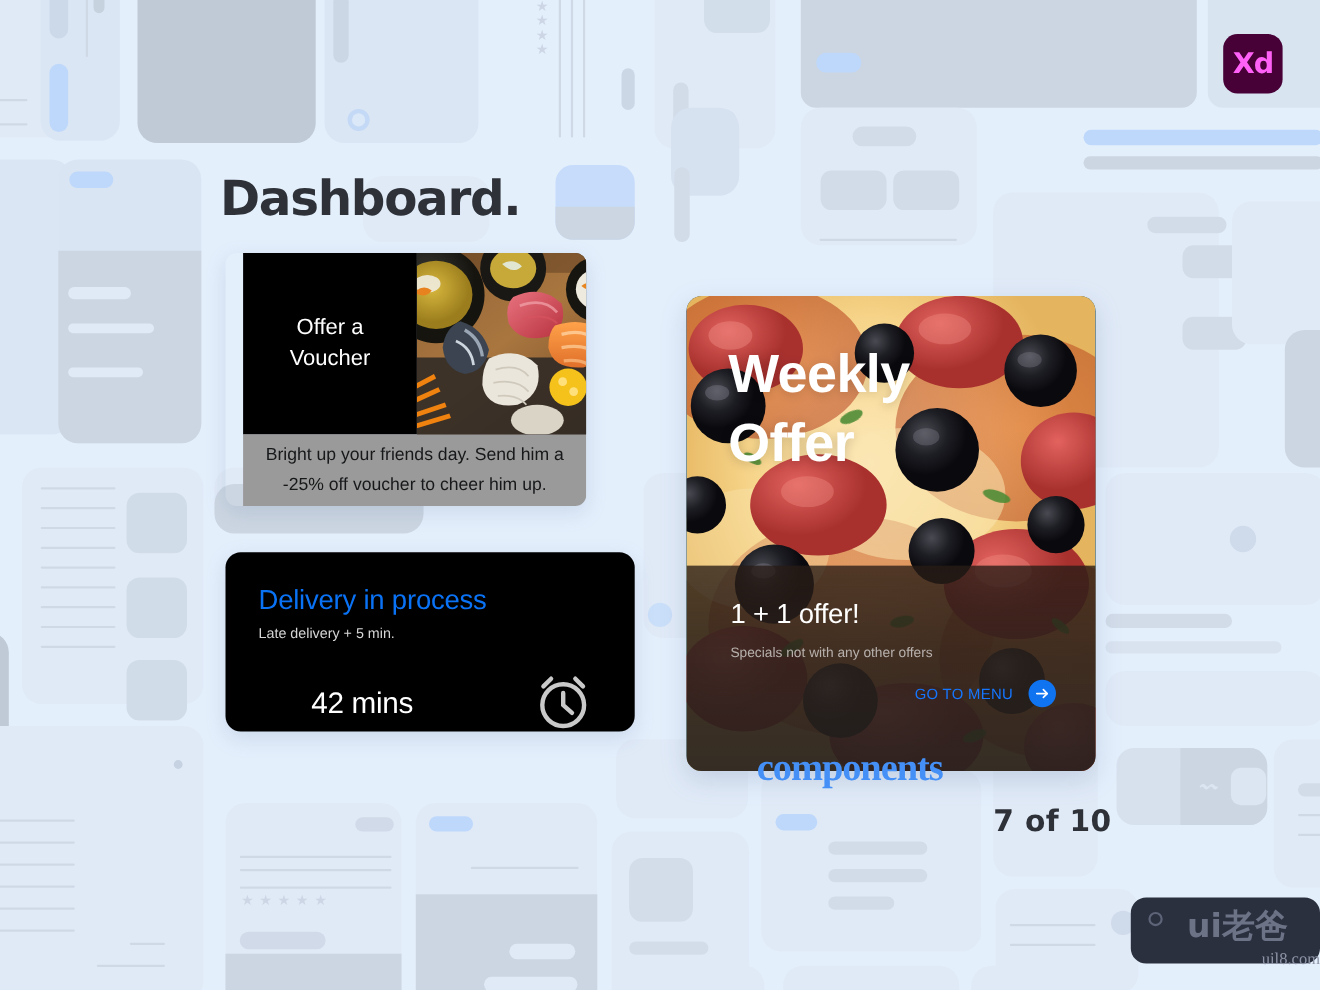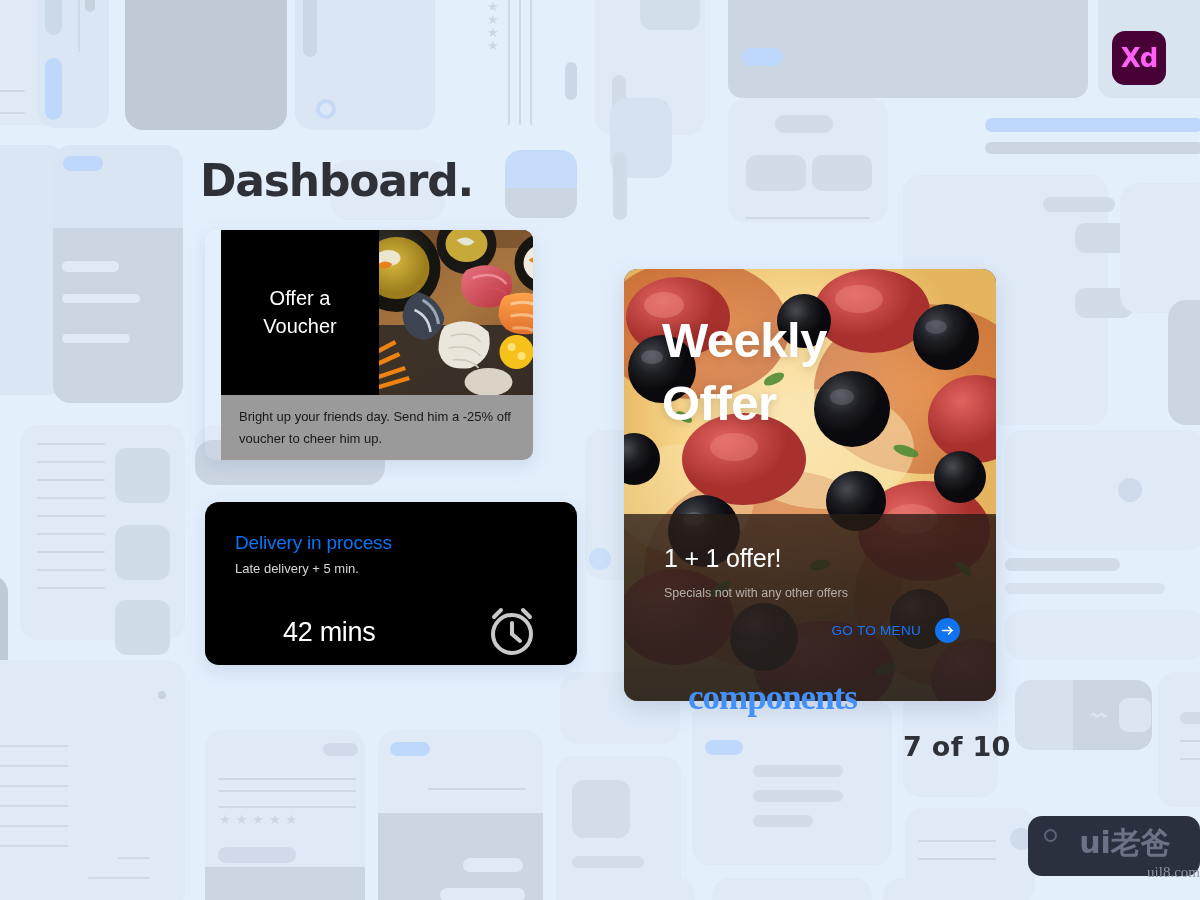--- a/index.html
+++ b/index.html
@@ -103,39 +103,40 @@
   #voucher-footer {
     flex: 1;
     background: #9a9a9a;
     display: flex;
     align-items: center;
     justify-content: center;
     padding: 0 18px;
   }
   #voucher-desc {
     color: #17181a;
-    font-size: 13px;
+    font-size: 16px;
     line-height: 1.65;
+    text-align: center;
   }
 
   
   #delivery-card {
     position: absolute;
     left: 205px;
     top: 502px;
     width: 372px;
     height: 163px;
     background: #000;
     border-radius: 14px;
     box-shadow: 0 6px 18px rgba(110,135,170,.20);
     padding: 30px 30px 0 30px;
   }
   #delivery-status {
     color: #0a72f5;
-    font-size: 19px;
+    font-size: 25px;
     font-weight: 400;
     letter-spacing: -.2px;
   }
   #delivery-note {
     color: #d6d6d6;
     font-size: 13px;
     margin-top: 7px;
   }
   #delivery-row {
     margin-top: 25px;

